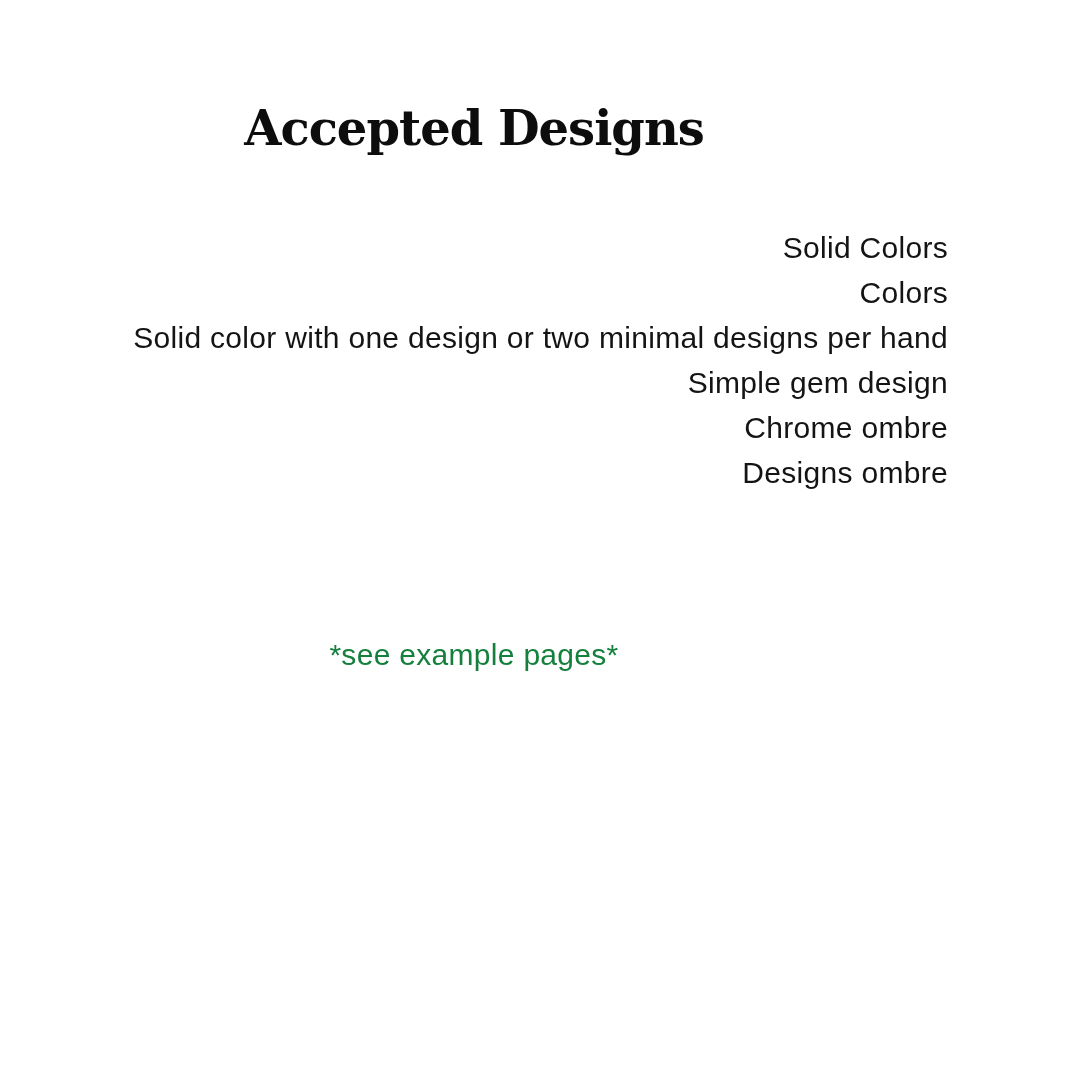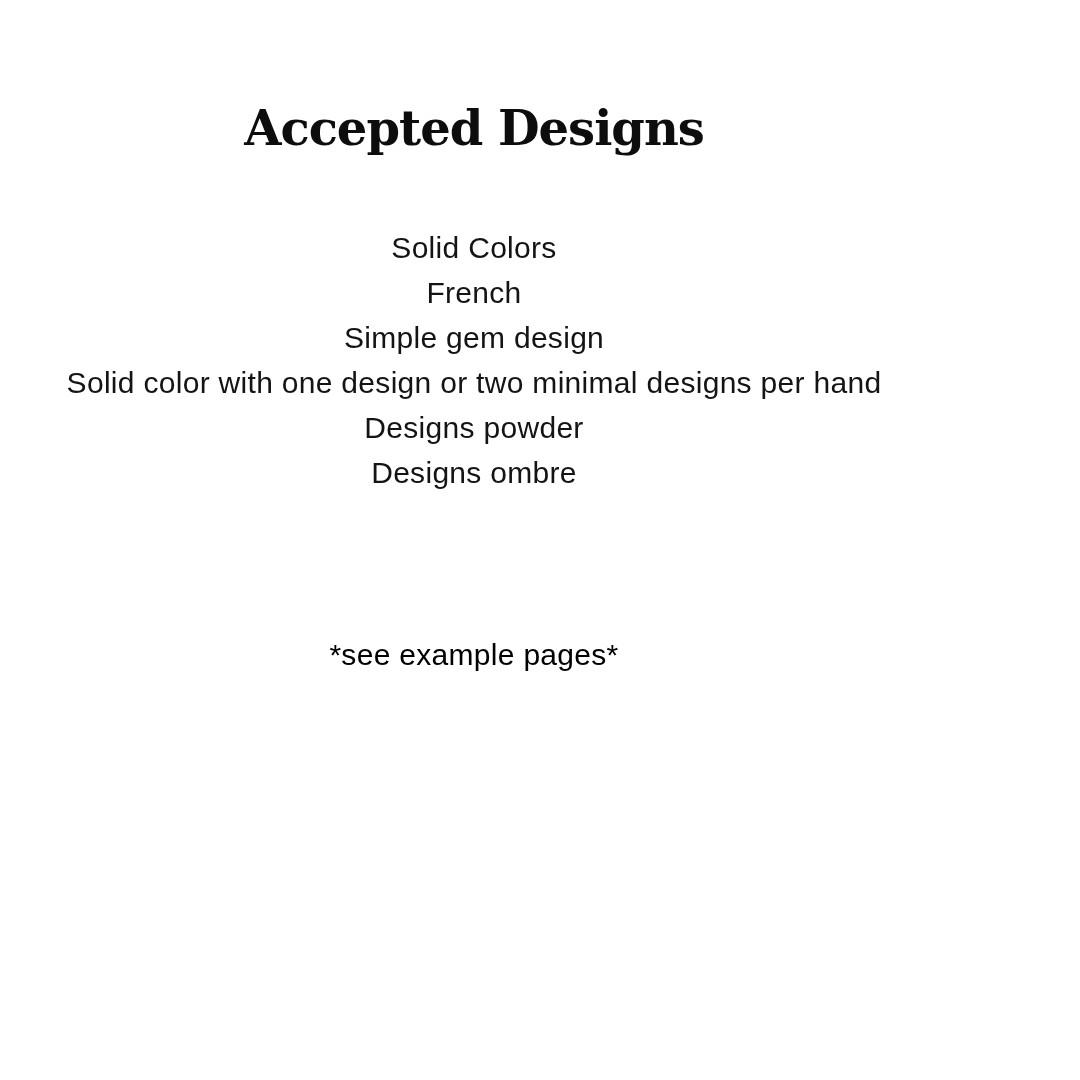--- a/index.html
+++ b/index.html
@@ -29,50 +29,50 @@
     color: #0d0d0d;
   }
   .design-list {
     position: absolute;
     top: 225px;
     left: 0;
     width: 100%;
     margin: 0;
     padding: 0;
     list-style: none;
-    text-align: center;
+    text-align: right;
     font-size: 30px;
     font-weight: 300;
     line-height: 45px;
     letter-spacing: 0.3px;
     color: #141414;
   }
   .footnote {
     position: absolute;
     top: 632px;
     left: 0;
     width: 100%;
     margin: 0;
     text-align: center;
     font-size: 30px;
     font-weight: 300;
     line-height: 45px;
     letter-spacing: 0.3px;
-    color: #000000;
+    color: #15803d;
   }
 </style>
 </head>
 <body>
 
 <div class="page">
   <h1 class="page-title">Accepted Designs</h1>
 
   <ul class="design-list">
     <li>Solid Colors</li>
-    <li>French</li>
+    <li>Colors</li>
+    <li>Solid color with one design or two minimal designs per hand</li>
     <li>Simple gem design</li>
-    <li>Solid color with one design or two minimal designs per hand</li>
-    <li>Designs powder</li>
+    <li>Chrome ombre</li>
     <li>Designs ombre</li>
   </ul>
 
   <p class="footnote">*see example pages*</p>
 </div>
 
 </body></html>

